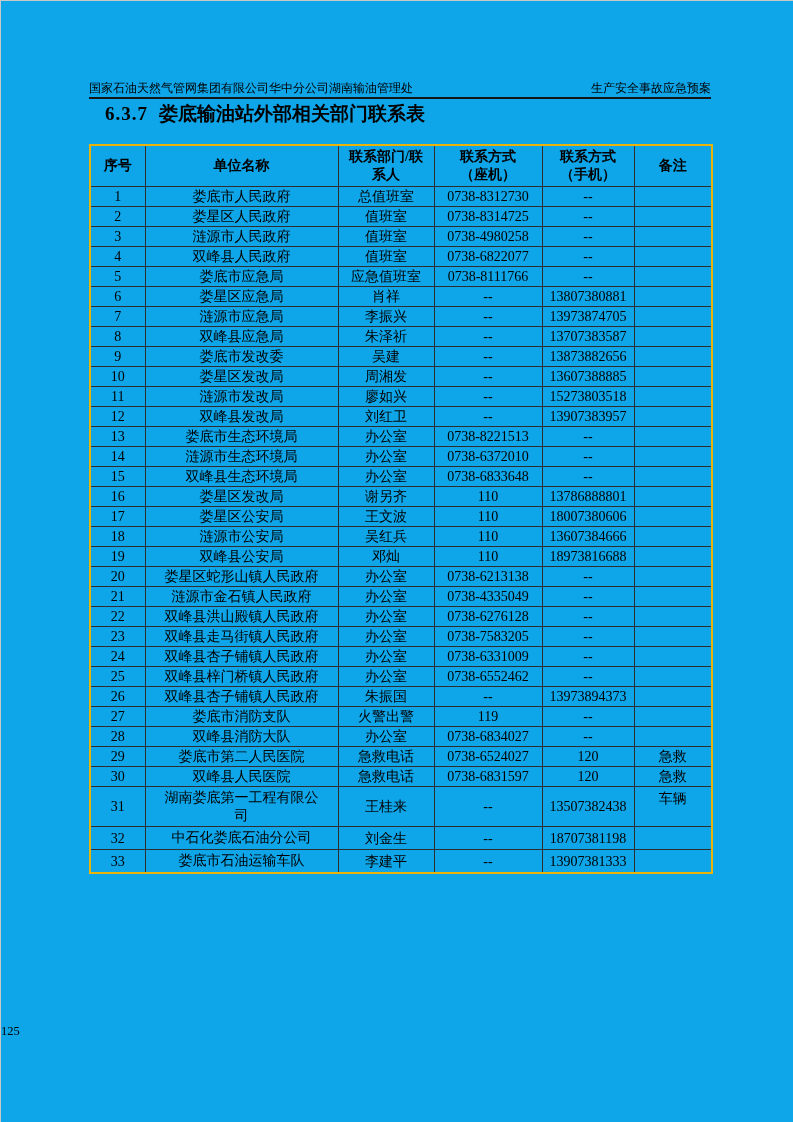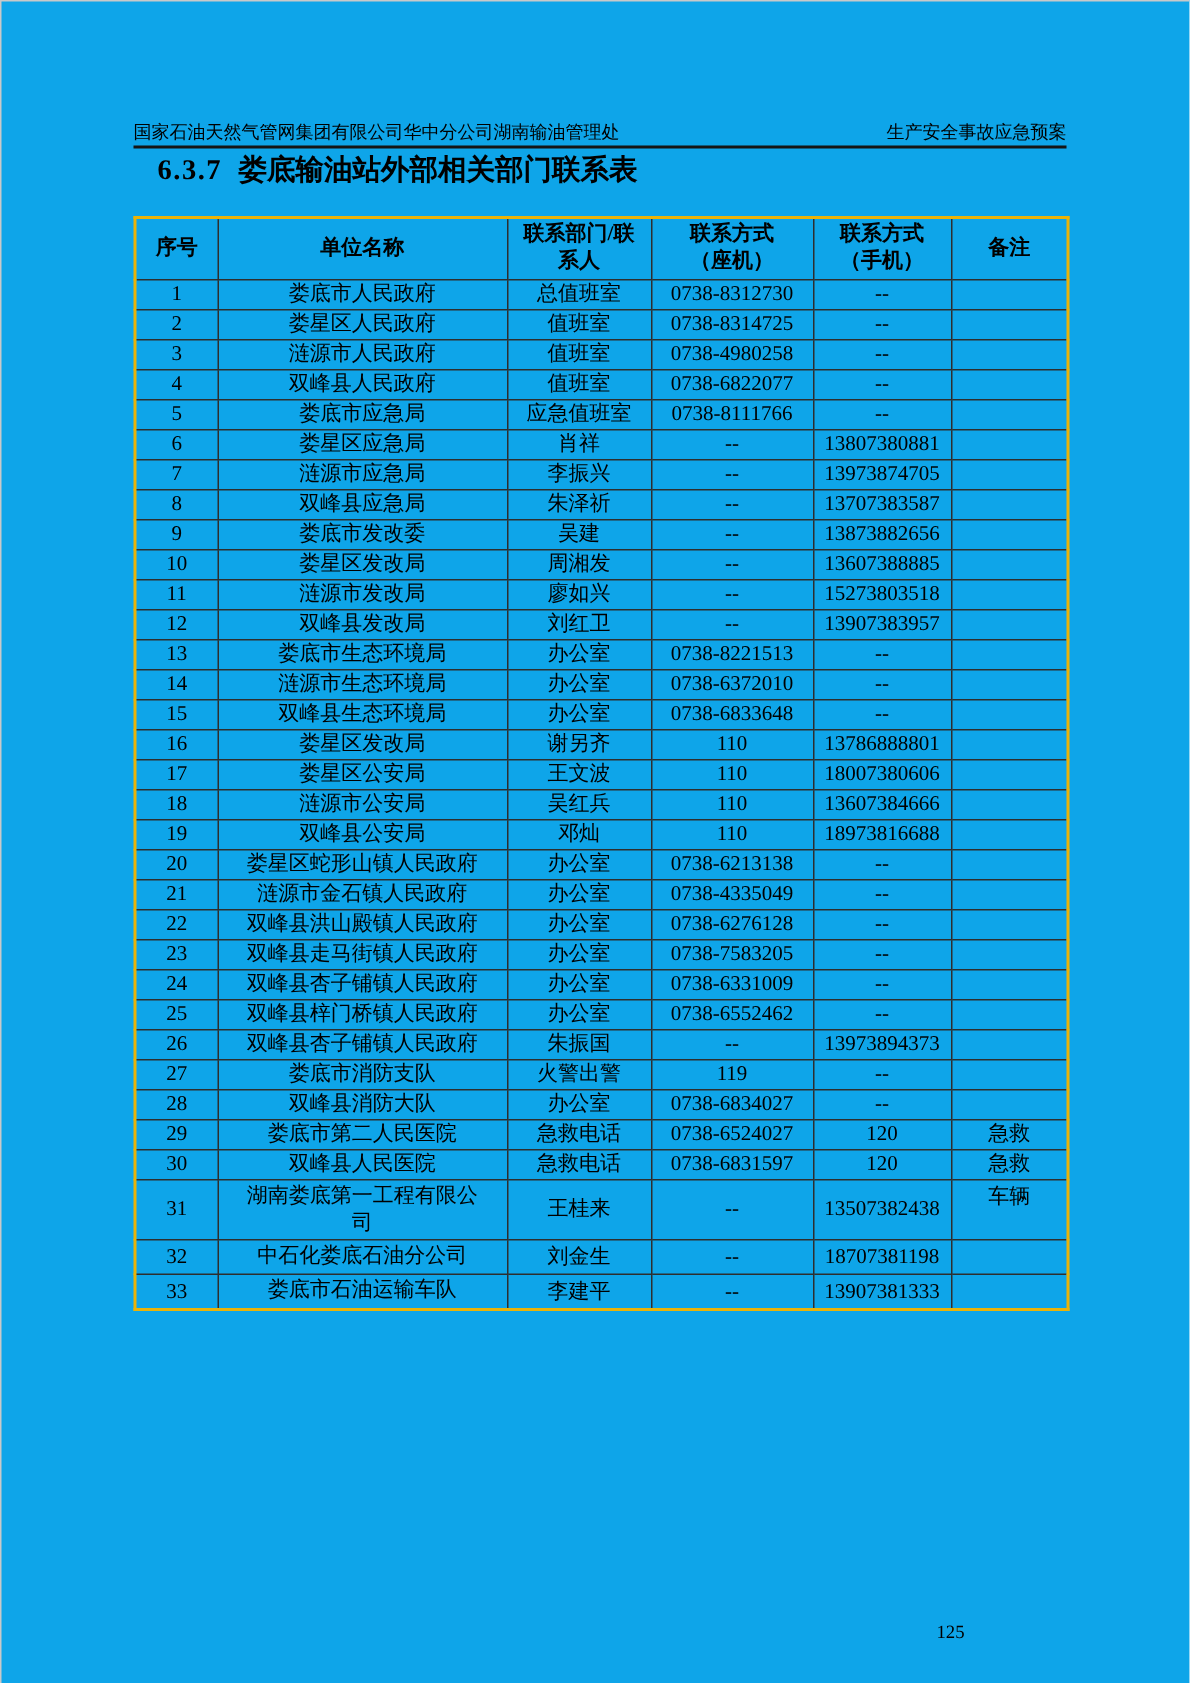--- a/index.html
+++ b/index.html
@@ -43,22 +43,22 @@
     font-weight:bold; height:40px; line-height:18px;
     white-space:pre-line;
   }
   .contact-table th.col-contact { padding:0 5px; }
   .contact-table td { height:19px; line-height:19px; }
   .contact-table td.unit-cell { padding:0 16px; line-height:18px; }
   .contact-table tr.tall-row td { height:37px; }
   .contact-table tr.bottom-row td { height:22px; }
   .contact-table td.vtop { vertical-align:top; padding-top:2px; }
   .page-number {
-    position:absolute; left:0; width:642px; top:1080px;
-    text-align:right; font-size:12.5px;
+    position:absolute; left:0; width:642px; top:1023px;
+    text-align:left; font-size:12.5px;
   }
 </style>
 </head>
 <body>
 
 <div class="page">
 
   <div class="running-header">
     <span>国家石油天然气管网集团有限公司华中分公司湖南输油管理处</span>
     <span>生产安全事故应急预案</span>

